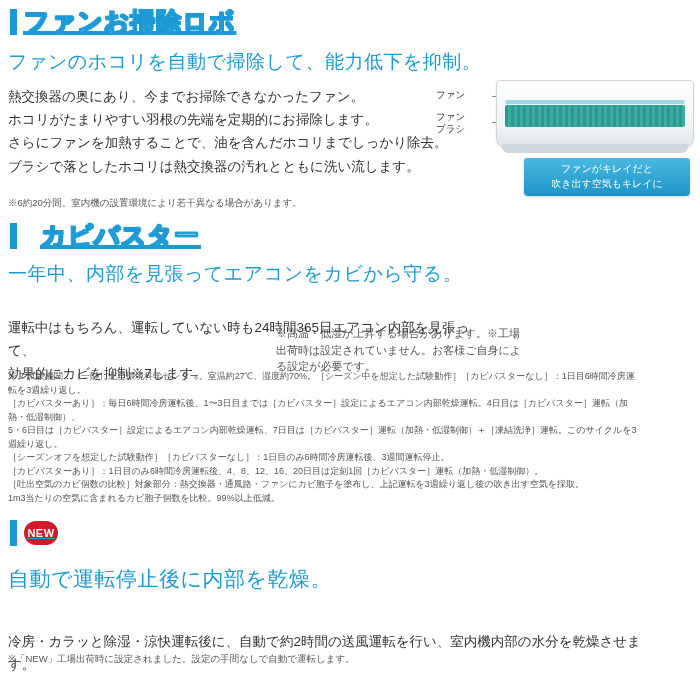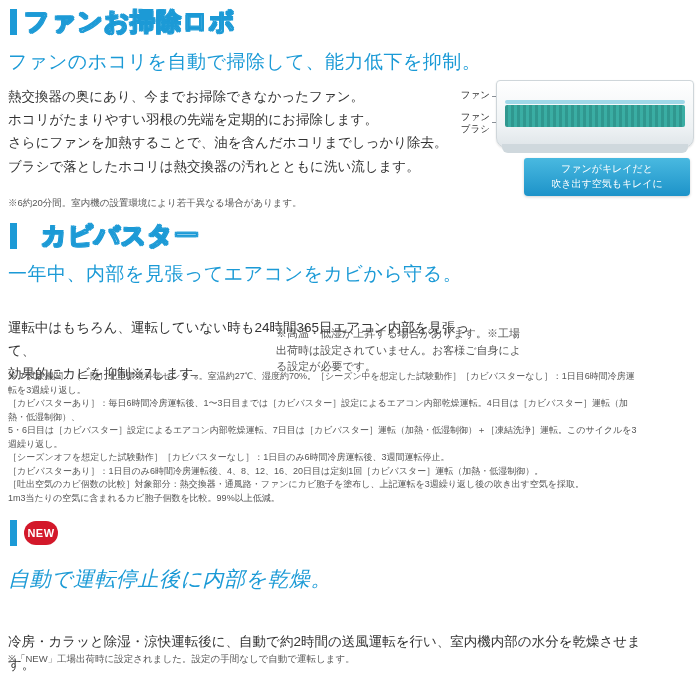--- a/index.html
+++ b/index.html
@@ -37,20 +37,21 @@
     font-weight: bold;
     letter-spacing: 1px;
     color: #ffffff;
     -webkit-text-stroke: 1px #1c9ad6;
     text-shadow:
       -1px -1px 0 #1c9ad6,
        1px -1px 0 #1c9ad6,
       -1px  1px 0 #1c9ad6,
        1px  1px 0 #1c9ad6;
     line-height: 1.1;
+    text-decoration: underline;
   }
   .sec-title.with-badge {
     display: flex;
     align-items: center;
     gap: 6px;
   }
   .new-badge {
     display: inline-flex;
     align-items: center;
     justify-content: center;
@@ -159,21 +160,21 @@
     line-height: 1.45;
     padding: 4px 6px;
     box-sizing: border-box;
     text-align: center;
   }
   .callout {
     position: absolute;
     font-size: 9.5px;
     color: #333333;
     line-height: 1.3;
-    text-align: right;
+    text-align: left;
   }
   #callout-fan { left: 0px; top: 11px; width: 54px; }
   #callout-brush { left: 0px; top: 33px; width: 54px; }
   .lead-line {
     position: absolute;
     height: 1px;
     background: #8a9097;
   }
   #lead-line-fan { left: 56px; top: 18px; width: 34px; }
   #lead-line-brush { left: 56px; top: 44px; width: 34px; }
@@ -203,21 +204,20 @@
   
   #sec-dry-head { position: absolute; left: 10px; top: 520px; }
   #sec-dry-lead { position: absolute; left: 8px; top: 565px; }
   #sec-dry-body { position: absolute; left: 8px; top: 630px; width: 660px; }
   #sec-dry-note { position: absolute; left: 8px; top: 652px; }
 
   .lead-big {
     font-size: 21px;
     color: #1b9ad6;
     letter-spacing: 0.5px;
-    font-style: italic;
   }
 </style>
 </head>
 <body>
 
 <div class="page">
 
   <div class="sec-head" id="sec-fan-head">
     <div class="sec-bar"></div>
     <div class="sec-title">ファンお掃除ロボ</div>

